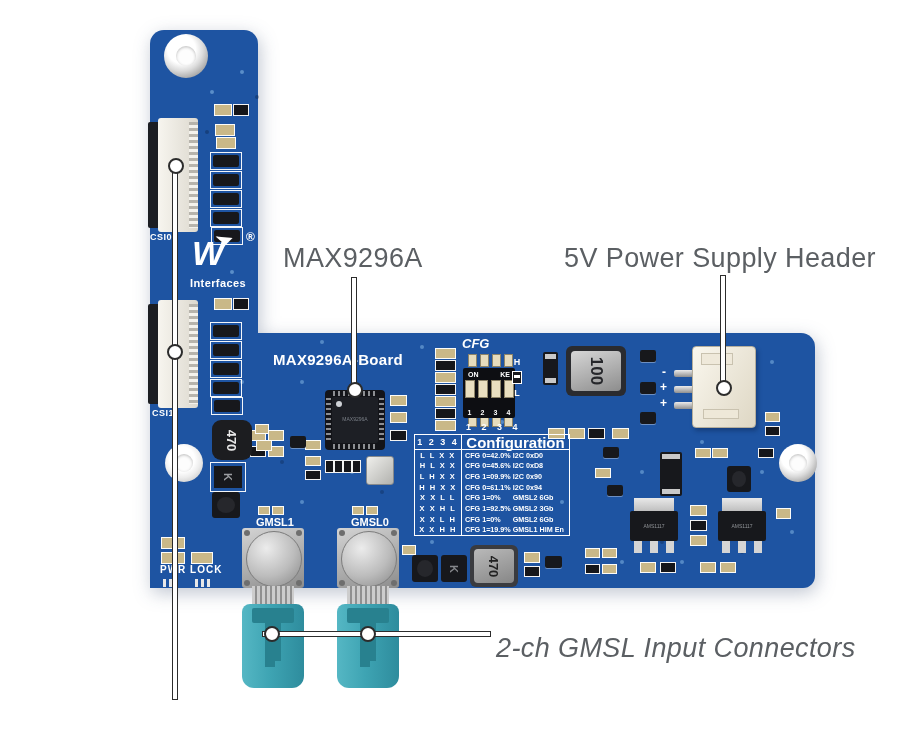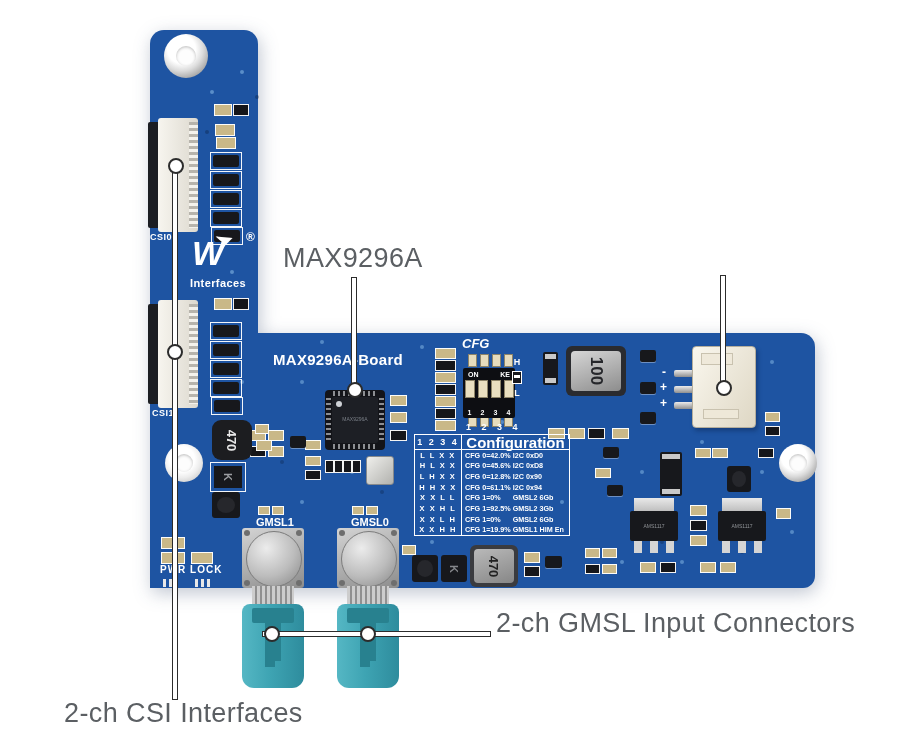--- a/index.html
+++ b/index.html
@@ -269,21 +269,21 @@
     <div class="cfg-row">
         <div class="cfg-c1">L L X X</div>
         <div class="cfg-c2">CFG 0=42.0% I2C 0xD0</div>
       </div>
     <div class="cfg-row">
         <div class="cfg-c1">H L X X</div>
         <div class="cfg-c2">CFG 0=45.6% I2C 0xD8</div>
       </div>
     <div class="cfg-row">
         <div class="cfg-c1">L H X X</div>
-        <div class="cfg-c2">CFG 0=12.8% I2C 0x90</div>
+        <div class="cfg-c2">CFG 1=09.9% I2C 0x90</div>
       </div>
     <div class="cfg-row">
         <div class="cfg-c1">H H X X</div>
         <div class="cfg-c2">CFG 0=61.1% I2C 0x94</div>
       </div>
     <div class="cfg-row">
         <div class="cfg-c1">X X L L</div>
         <div class="cfg-c2">CFG 1=0%      GMSL2 6Gb</div>
       </div>
     <div class="cfg-row">
@@ -435,16 +435,16 @@
   <i class="lv abs" style="left:720px;top:275px;height:110px;"></i>
   <i class="adot abs" style="left:716px;top:380px;"></i>
   <i class="lv abs" style="left:172px;top:162px;height:536px;"></i>
   <i class="adot abs" style="left:168px;top:158px;"></i>
   <i class="adot abs" style="left:167px;top:344px;"></i>
   <i class="lh abs" style="left:262px;top:631px;width:227px;"></i>
   <i class="adot abs" style="left:264px;top:626px;"></i>
   <i class="adot abs" style="left:360px;top:626px;"></i>
 
   <span class="note" style="left:283px;top:243px;">MAX9296A</span>
-  <span class="note" style="left:496px;top:608px;">2-ch GMSL Input Connectors</span>
-  <span class="note" style="left:64px;top:698px;">2-ch CSI Interfaces</span>
+  <span class="note" style="left:564px;top:243px;">5V Power Supply Header</span>
+  <span class="note" style="left:496px;top:633px;font-style:italic;">2-ch GMSL Input Connectors</span>
 
 </div>
 
 </body></html>

